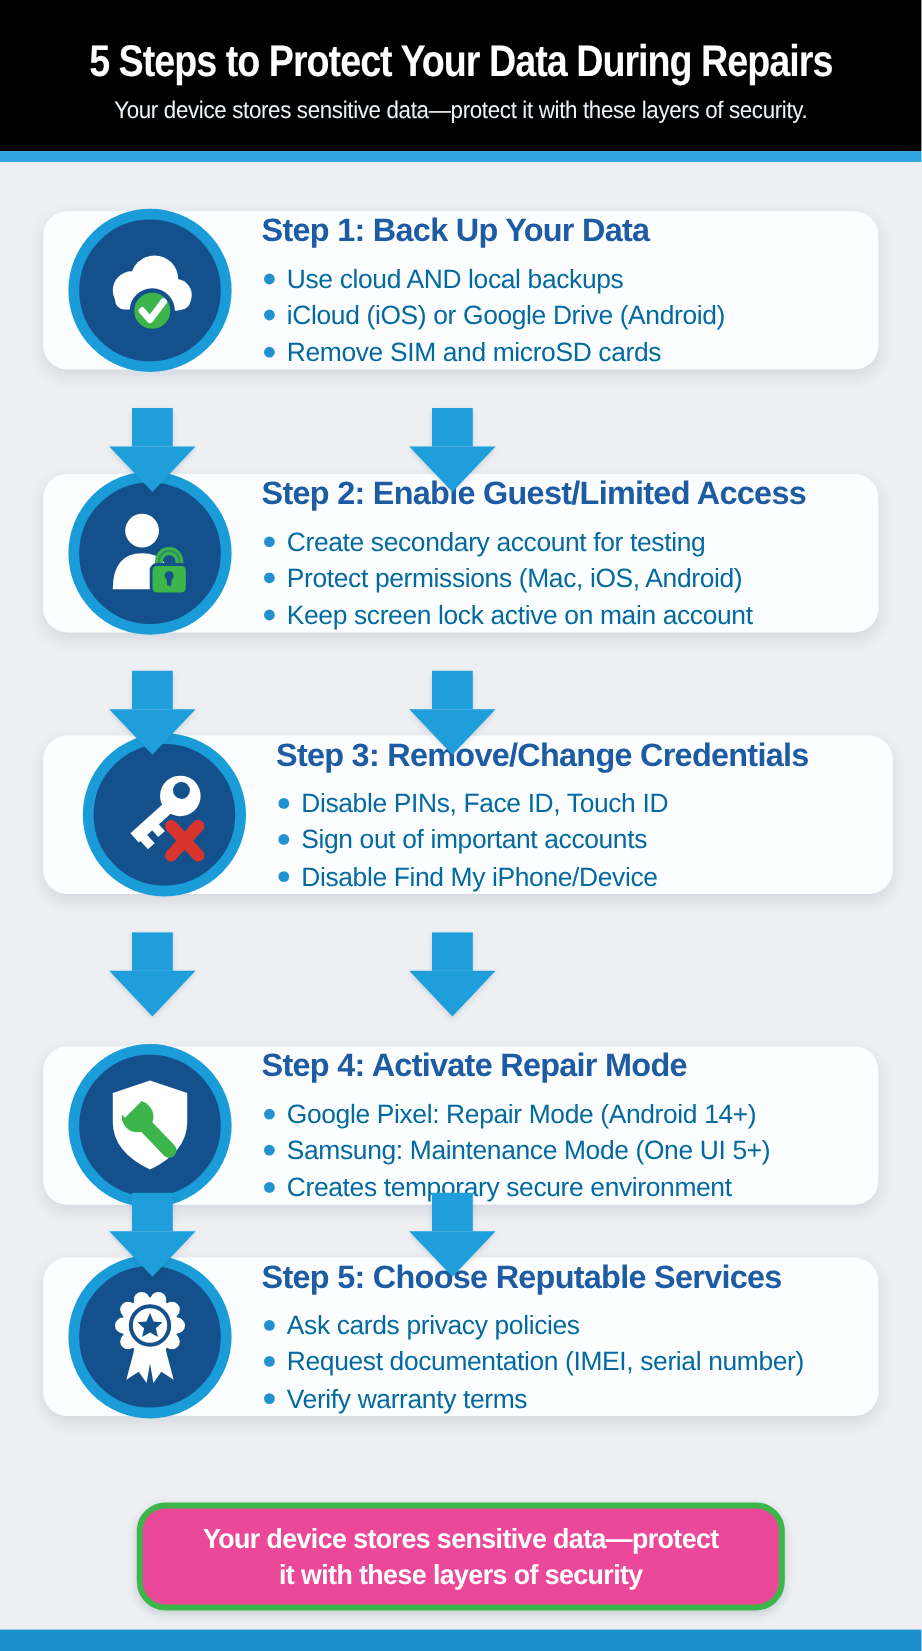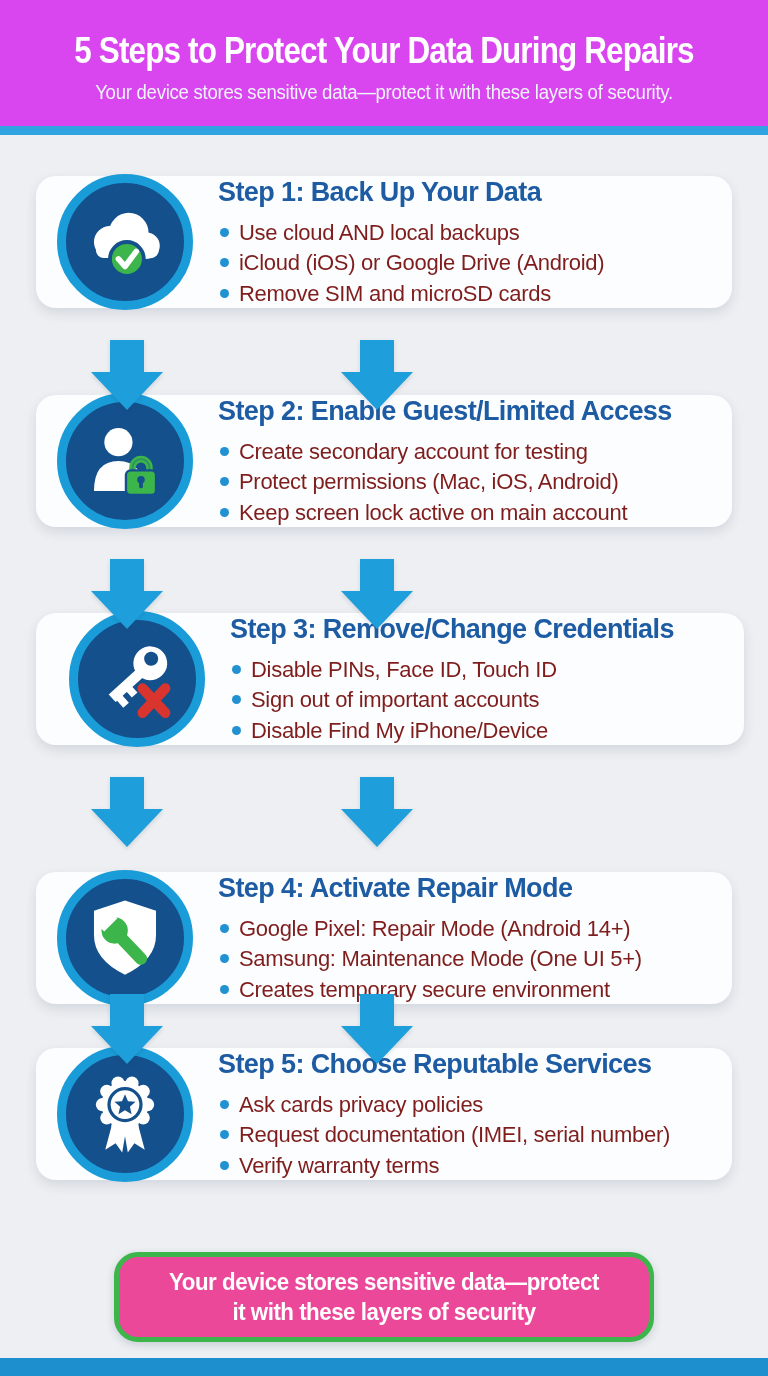--- a/index.html
+++ b/index.html
@@ -4,21 +4,21 @@
 <style>
   html,body{margin:0;padding:0;}
   body{
     width:768px;height:1376px;position:relative;overflow:hidden;
     background:#edeff2;
     font-family:"Liberation Sans", sans-serif;
   }
   
   .header{
     position:absolute;top:0;left:0;width:768px;height:126px;
-    background:#d946ef;color:#fff;text-align:center;z-index:2;
+    background:#000000;color:#fff;text-align:center;z-index:2;
   }
   .header-title{
     margin-top:30px;font-size:37px;font-weight:bold;letter-spacing:-1px;
     white-space:nowrap;transform:scaleX(0.85);transform-origin:center;
   }
   .header-subtitle{
     margin-top:9px;font-size:20px;letter-spacing:-0.3px;color:#eef4fa;
     white-space:nowrap;transform:scaleX(0.93);transform-origin:center;
   }
   .header-divider{
@@ -43,21 +43,21 @@
   .step-title{
     font-size:27px;font-weight:bold;color:#1d5ba3;letter-spacing:-0.6px;
     white-space:nowrap;margin-bottom:8px;
   }
   .bullet-row{display:flex;align-items:flex-start;margin-top:3px;}
   .bullet-dot{
     width:9px;height:9px;border-radius:50%;background:#2191d2;
     margin:9px 10px 0 2px;flex:0 0 auto;
   }
   .bullet-text{
-    font-size:22px;color:#7f1d1d;letter-spacing:-0.3px;line-height:1.25;
+    font-size:22px;color:#0369a1;letter-spacing:-0.3px;line-height:1.25;
     white-space:nowrap;
   }
   
   .arrow{
     position:absolute;width:72px;z-index:5;
     filter:drop-shadow(0 2px 2px rgba(30,60,90,0.15));
   }
   .arrow .shaft{width:34px;height:32px;background:#1e9edb;margin:0 auto;}
   .arrow .head{
     width:0;height:0;margin:0 auto;

